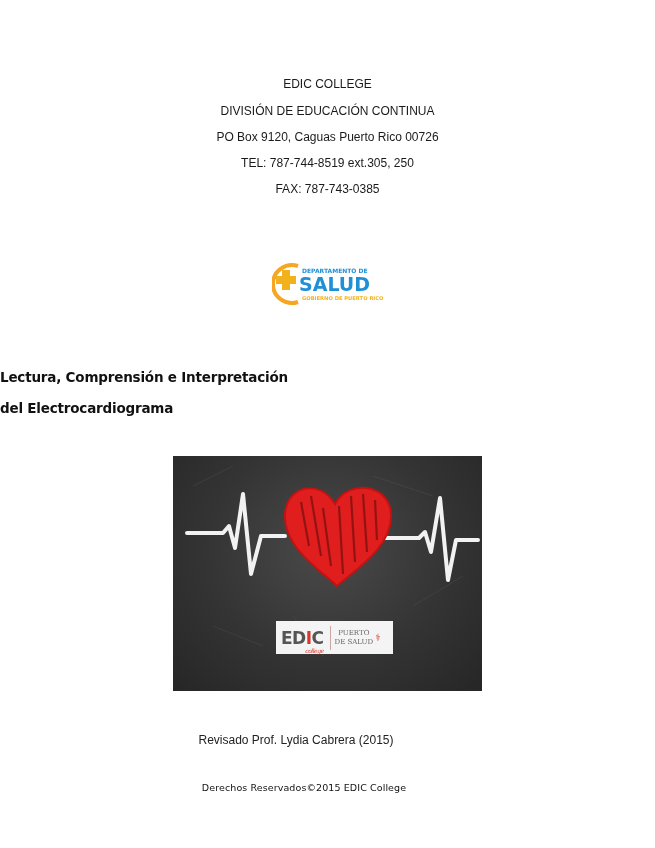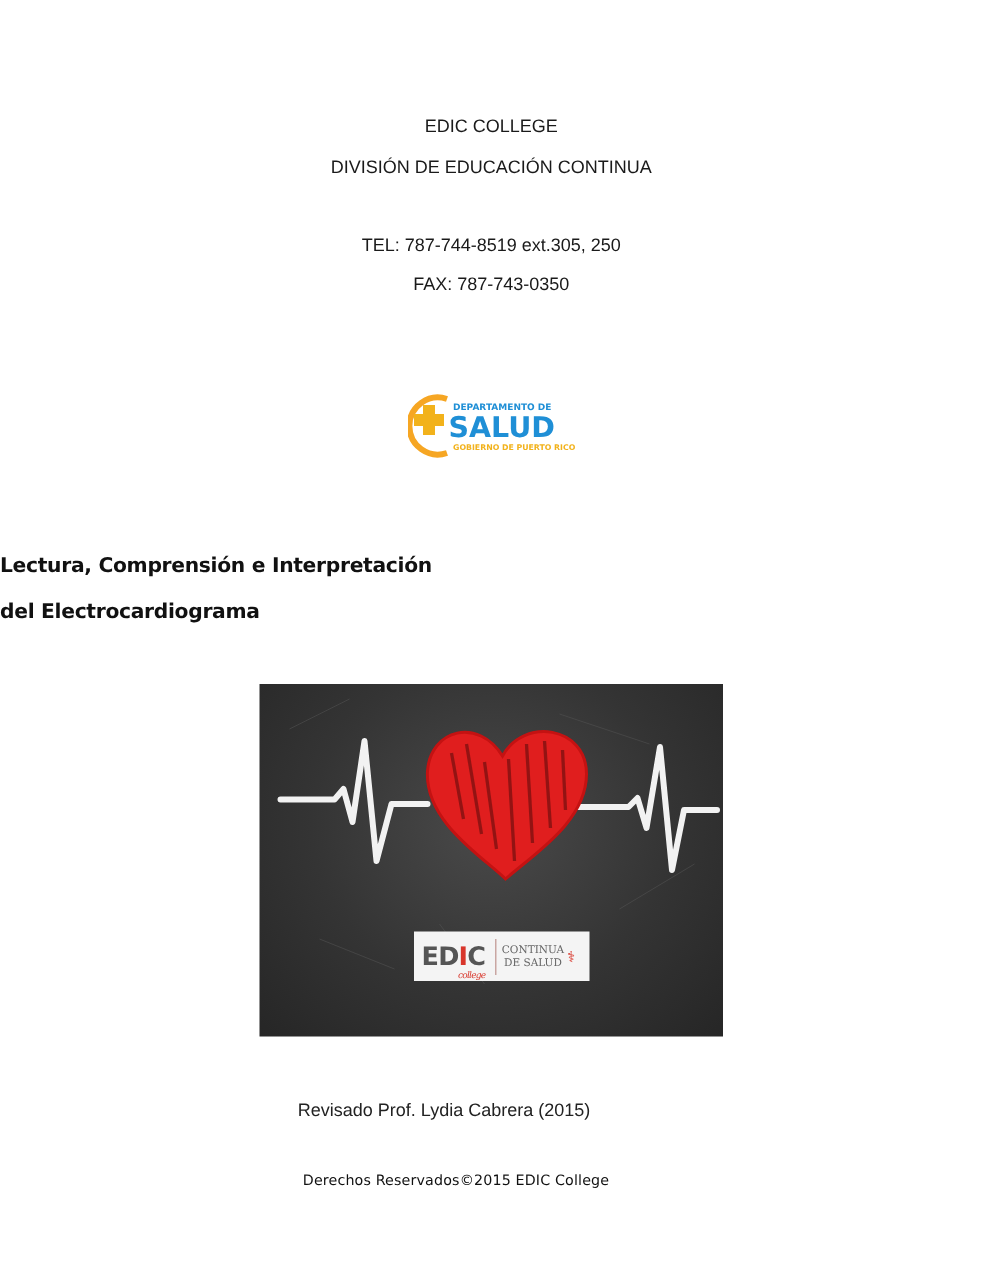--- a/index.html
+++ b/index.html
@@ -49,22 +49,23 @@
     font-family: "DejaVu Sans", sans-serif; font-size: 9.5px; color: #111; letter-spacing: 0.1px;
   }
 </style>
 </head>
 <body>
 
 <div class="page">
 
   <div class="hdr-line" style="top:104px">DIVISIÓN DE EDUCACIÓN CONTINUA</div>
   <div class="hdr-line" style="top:77px">EDIC COLLEGE</div>
+  <div class="hdr-line" style="top:130px">PO Box 9120, Caguas Puerto Rico 00726</div>
   <div class="hdr-line" style="top:156px">TEL: 787-744-8519 ext.305, 250</div>
-  <div class="hdr-line" style="top:182px">FAX: 787-743-0350</div>
+  <div class="hdr-line" style="top:182px">FAX: 787-743-0385</div>
 
   <div class="logo-salud">
     <svg width="115" height="48" viewBox="0 0 115 48">
       <path d="M26 8 A19 19 0 1 0 26 44" fill="none" stroke="#f6a623" stroke-width="4"></path>
       <rect x="10" y="12" width="8" height="20" fill="#f2b21b"></rect>
       <rect x="4" y="18" width="20" height="8" fill="#f2b21b"></rect>
       <text x="30" y="15" font-family="DejaVu Sans, sans-serif" font-size="6" font-weight="bold" fill="#1f8fd6">DEPARTAMENTO DE</text>
       <text x="27" y="33" font-family="DejaVu Sans, sans-serif" font-size="19" font-weight="bold" fill="#1f8fd6">SALUD</text>
       <text x="30" y="42" font-family="DejaVu Sans, sans-serif" font-size="5.2" font-weight="bold" fill="#f2b21b">GOBIERNO DE PUERTO RICO</text>
     </svg>
@@ -95,21 +96,21 @@
         <path d="M202 44 L204 84"></path>
       </g>
     </svg>
     <div class="badge">
       <span class="badge-edic">
         <span>ED</span><span class="red">I</span><span>C</span>
         <span class="badge-college">college</span>
       </span>
       <span class="badge-sep"></span>
       <span class="badge-esc">
-        <span>CONTINUA</span><br>
+        <span>PUERTO</span><br>
         <span>DE SALUD</span>
       </span>
       <span class="badge-caduceus">⚕</span>
     </div>
   </div>
 
   <div class="revisado">Revisado Prof.  Lydia Cabrera (2015)</div>
   <div class="derechos">Derechos Reservados©2015 EDIC College</div>
 
 </div>

